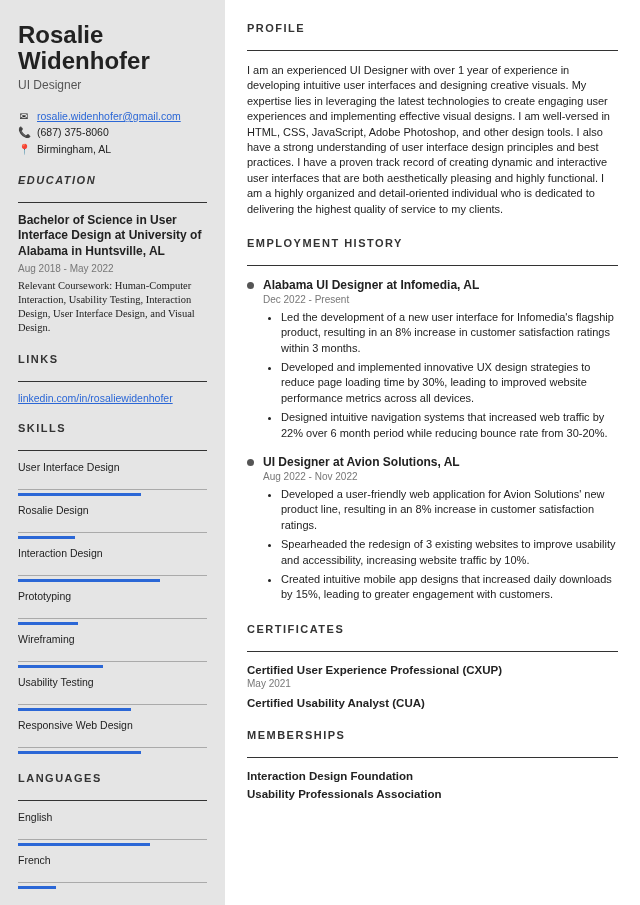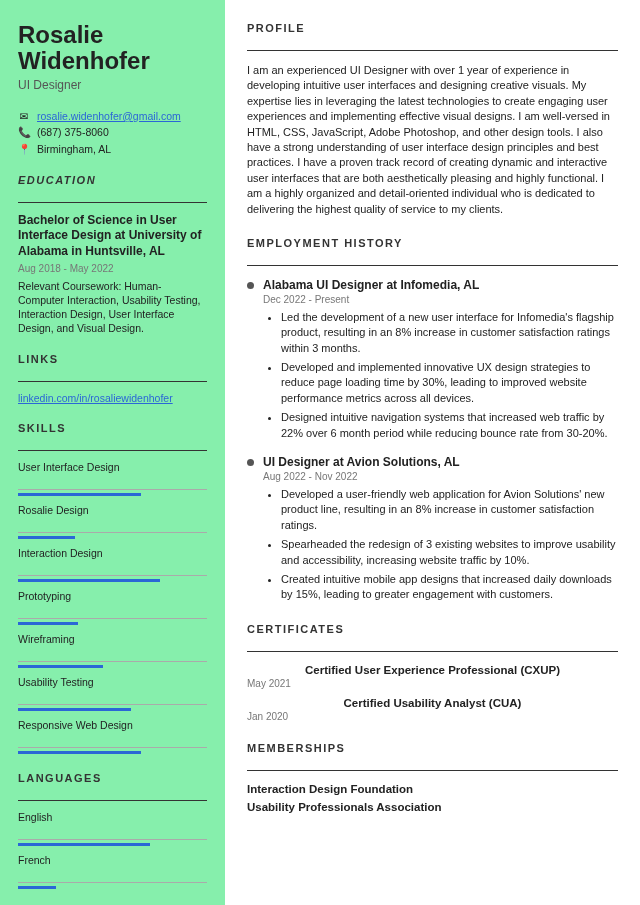--- a/index.html
+++ b/index.html
@@ -1,44 +1,44 @@
 <!DOCTYPE html>
 <html><head>
 <meta charset="utf-8">
 <style>
 * { margin: 0; padding: 0; box-sizing: border-box; }
 body { font-family: -apple-system, BlinkMacSystemFont, "Segoe UI", Arial, sans-serif; font-size: 11px; color: #222; width: 640px; height: 905px; display: flex; background: #fff; }
-.sidebar { width: 225px; background: #86efac; padding: 22px 18px; }
+.sidebar { width: 225px; background: #e5e5e5; padding: 22px 18px; }
 .main { flex: 1; padding: 22px 22px; }
 .name { font-size: 24px; font-weight: 700; line-height: 1.1; margin-bottom: 3px; }
 .title { font-size: 12px; color: #555; margin-bottom: 18px; }
 .contact { margin-bottom: 18px; }
 .contact-item { display: flex; align-items: center; gap: 7px; margin-bottom: 4px; font-size: 10.5px; }
 .contact-item .icon { width: 12px; flex-shrink: 0; text-align: center; }
 .contact-item a { color: #2b67d6; text-decoration: underline; }
 .section-h { font-size: 11px; font-weight: 600; letter-spacing: 1.5px; text-transform: uppercase; color: #333; padding-bottom: 16px; border-bottom: 1px solid #333; margin-bottom: 10px; margin-top: 18px; }
 .main .section-h { margin-top: 20px; margin-bottom: 12px; }
 .main .section-h:first-child { margin-top: 0; }
 .sidebar .section-h:first-of-type { margin-top: 14px; font-style: italic; }
 .edu-title { font-weight: 700; font-size: 12px; line-height: 1.3; margin-bottom: 3px; }
 .date { color: #777; font-size: 10px; margin-bottom: 5px; }
-.edu-desc { font-size: 10.5px; line-height: 1.35; }
+.edu-desc { font-size: 10.5px; line-height: 1.35; font-family: Liberation Serif, serif; }
 .links a { color: #2b67d6; text-decoration: underline; font-size: 10.5px; }
 .skill { margin-bottom: 8px; }
 .skill-name { font-size: 10.5px; padding-bottom: 16px; border-bottom: 1px solid #aaa; margin-bottom: 3px; }
 .skill-bar { height: 3px; background: transparent; position: relative; }
 .skill-bar::after { content: ""; position: absolute; left: 0; top: 0; height: 3px; background: #2b67d6; width: var(--w); }
 .hobby { font-size: 10.5px; margin-bottom: 3px; }
 .profile-text { font-size: 11px; line-height: 1.4; }
 .job { position: relative; padding-left: 16px; margin-bottom: 14px; }
 .job::before { content: ""; position: absolute; left: 0; top: 4px; width: 7px; height: 7px; border-radius: 50%; background: #555; }
 .job-title { font-weight: 700; font-size: 12px; margin-bottom: 2px; }
 .job ul { padding-left: 18px; margin-top: 4px; }
 .job li { font-size: 11px; line-height: 1.4; margin-bottom: 4px; }
-.cert-title { font-weight: 700; font-size: 11.5px; margin-bottom: 2px; text-align: center; }
+.cert-title { font-weight: 700; font-size: 11.5px; margin-bottom: 2px; }
 .cert { margin-bottom: 8px; }
 .member { font-weight: 700; font-size: 11.5px; margin-bottom: 6px; }
 </style>
 </head>
 <body>
 
 <aside class="sidebar">
   <h1 class="name">Rosalie Widenhofer</h1>
   <div class="title">UI Designer</div>
   <div class="contact">
@@ -146,21 +146,20 @@
     </div>
 
   <h2 class="section-h">CERTIFICATES</h2>
   <div id="certs-list">
       <div class="cert">
         <div class="cert-title">Certified User Experience Professional (CXUP)</div>
         <div class="date">May 2021</div>
       </div>
       <div class="cert">
         <div class="cert-title">Certified Usability Analyst (CUA)</div>
-        <div class="date">Jan 2020</div>
       </div>
     </div>
 
   <h2 class="section-h">MEMBERSHIPS</h2>
   <div id="members-list">
       <div class="member">Interaction Design Foundation</div>
       <div class="member">Usability Professionals Association</div>
     </div>
 </main>
 

